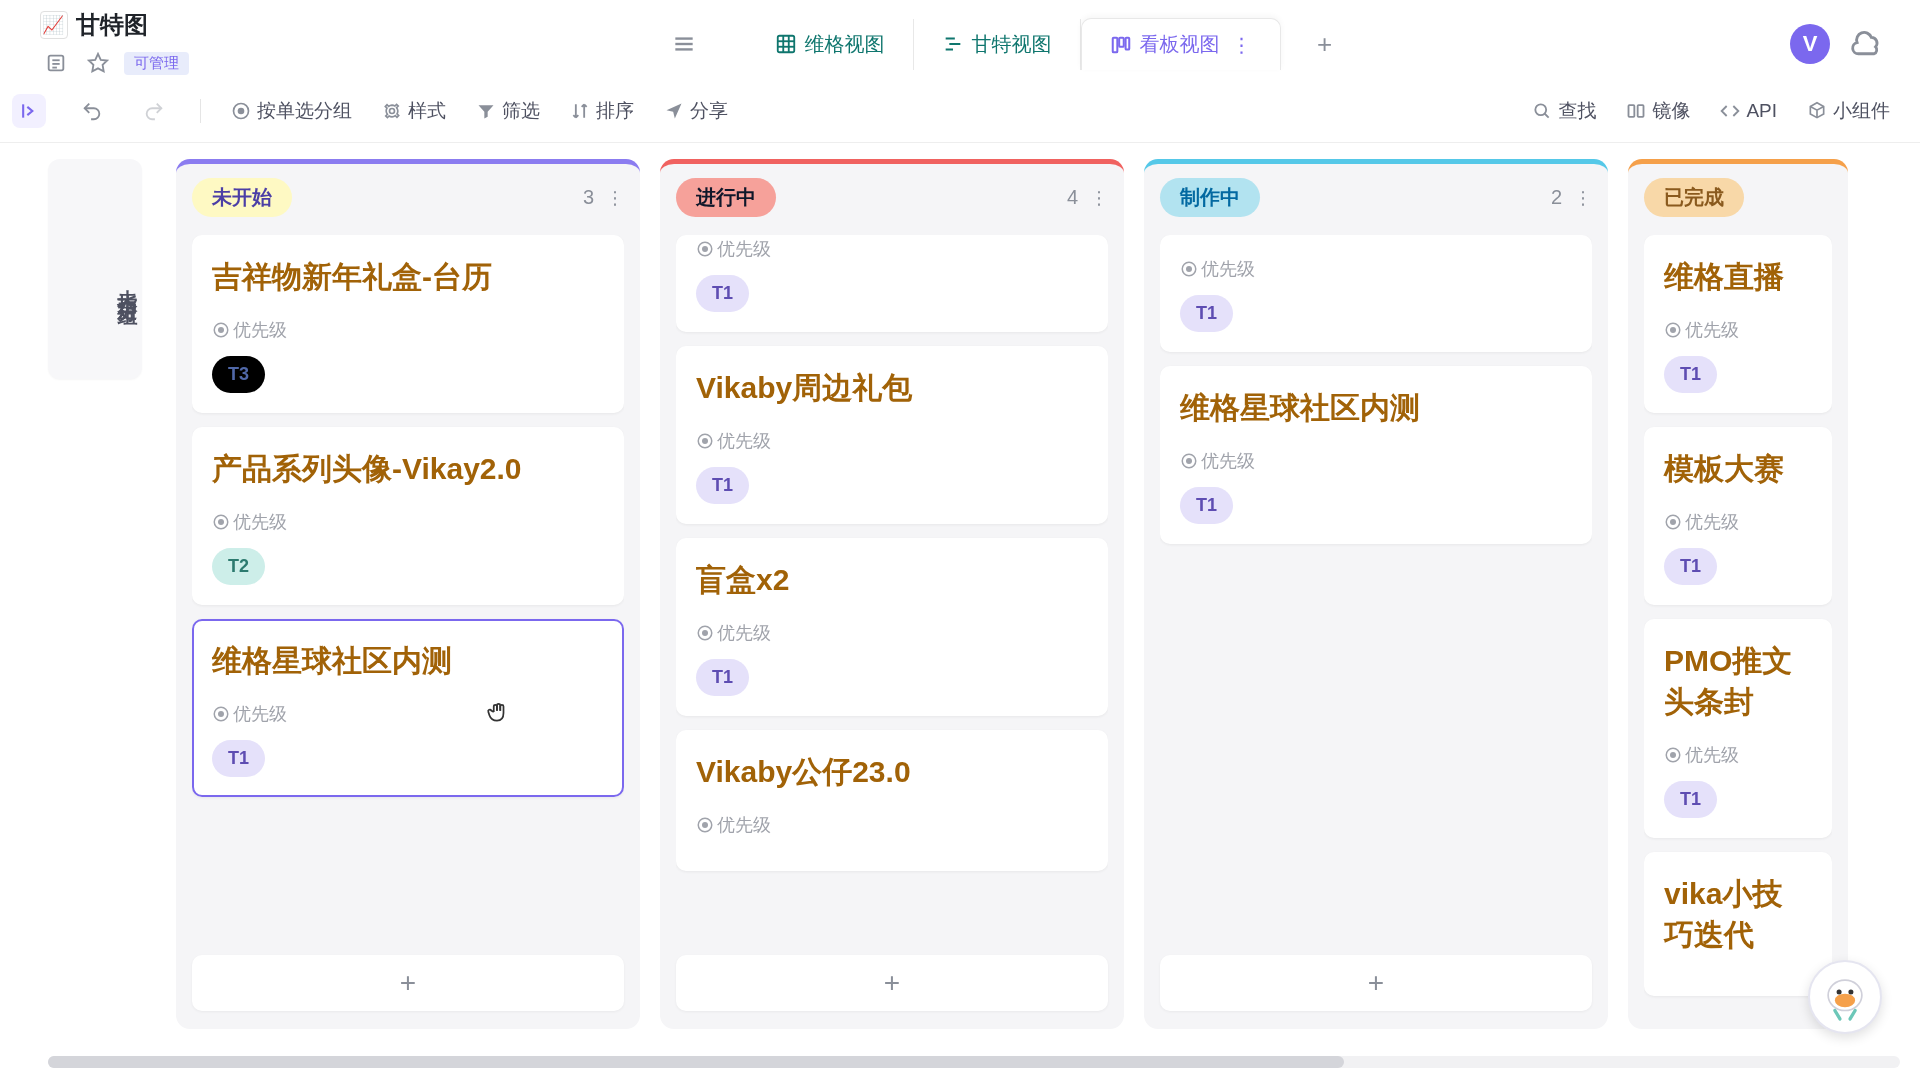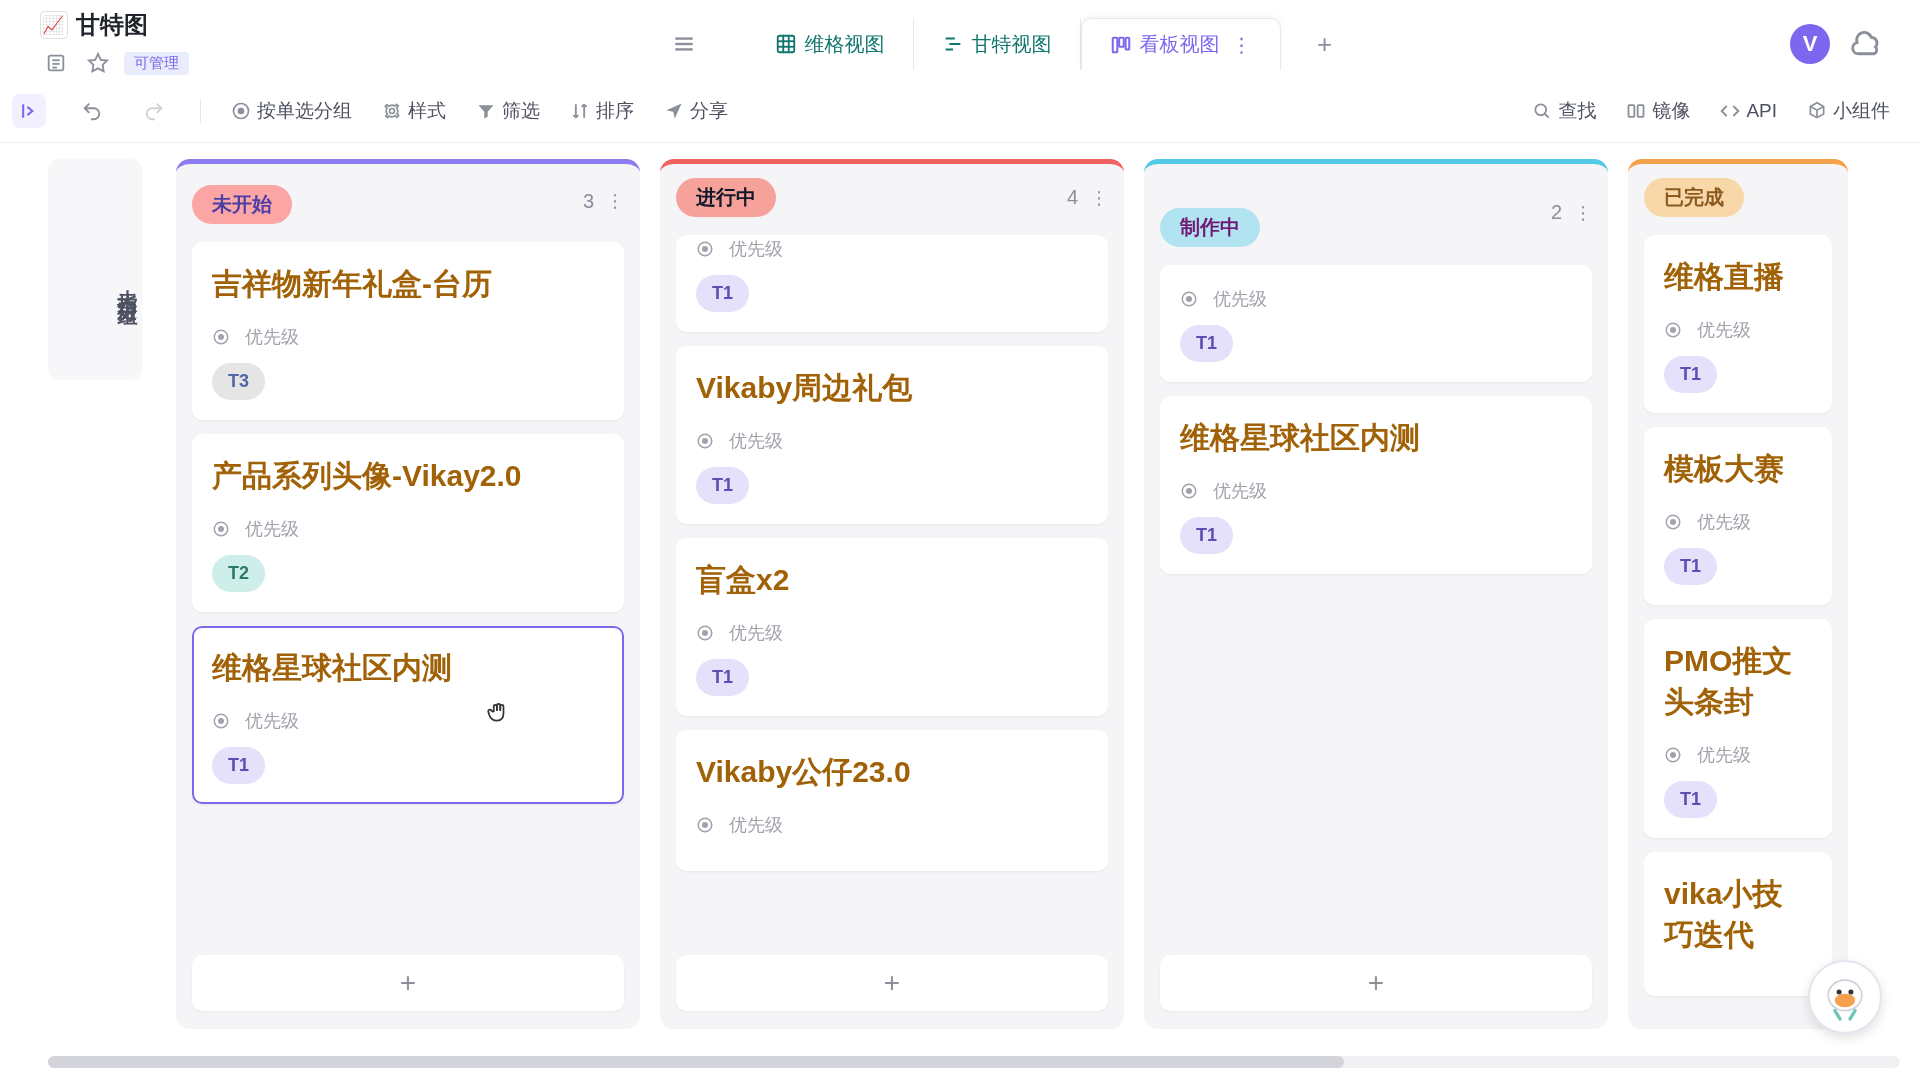--- a/index.html
+++ b/index.html
@@ -99,40 +99,40 @@
 .col-menu { color: #8a8f99; cursor: pointer; }
 
 .cards { display: flex; flex-direction: column; gap: 14px; overflow-y: auto; flex: 1; min-height: 0;}
 .card {
   background: #fff; border-radius: 10px; padding: 22px 20px 20px;
   box-shadow: 0 1px 3px rgba(0,0,0,0.06);
 }
 .card.selected { outline: 2px solid #7b68ee; outline-offset: -2px; }
 .card.clipped { padding-top: 2px; padding-bottom: 20px;}
 .card-title { font-size: 30px; font-weight: 700; margin-bottom: 20px; color: #a16207;}
-.card-field { display: flex; align-items: center; gap: 15px; color: #a0a3ab; font-size: 18px; margin-bottom: 14px; }
+.card-field { display: flex; align-items: center; gap: 3px; color: #a0a3ab; font-size: 18px; margin-bottom: 14px; }
 .pri-pill { display: inline-block; padding: 8px 16px; border-radius: 999px; font-size: 18px; font-weight: 600; }
 .pri-T1 { background: #e5e1fa; color: #5e4db2; }
 .pri-T2 { background: #cdeee9; color: #2c7a6f; }
-.pri-T3 { background: #e5e5e5; color: #5068a8; }
+.pri-T3 { background: #000000; color: #5068a8; }
 
 .add-card {
   margin-top: 14px; height: 56px; background: #fff; border-radius: 10px;
   display: flex; align-items: center; justify-content: center;
   color: #8a8f99; font-size: 28px; cursor: pointer;
   box-shadow: 0 1px 3px rgba(0,0,0,0.05);
 }
 
 
 .col-purple { border-top-color: #8b7cf0; }
-.col-purple .col-label { background: #fca5a5; color: #4b3ea6; margin-top: 7px; }
+.col-purple .col-label { background: #fef9c3; color: #4b3ea6; }
 .col-red { border-top-color: #f06260; }
 .col-red .col-label { background: #f6a19a; color: #0f172a; }
 .col-cyan { border-top-color: #55c8e8; }
-.col-cyan .col-label { background: #b2e3f0; color: #701a75; margin-top: 30px; }
+.col-cyan .col-label { background: #b2e3f0; color: #0369a1; }
 .col-orange { border-top-color: #f5a04a; }
 .col-orange .col-label { background: #f8d8a8; color: #8a5a1e; }
 
 .float-avatar {
   position: fixed; right: 38px; bottom: 46px;
   width: 74px; height: 74px; border-radius: 50%;
   background: #fff; border: 2px solid #e5e5f0;
   box-shadow: 0 4px 12px rgba(0,0,0,0.12);
   display:flex; align-items:center; justify-content:center;
 }

